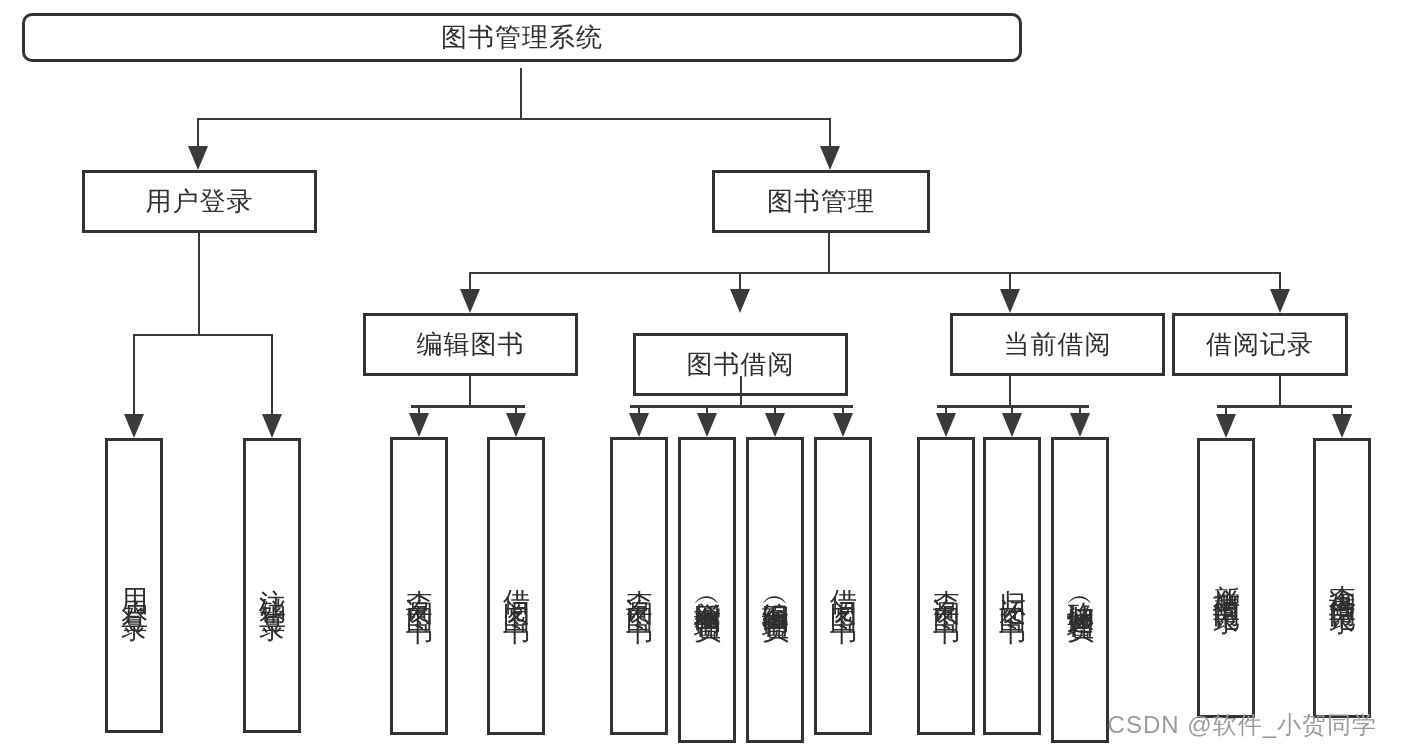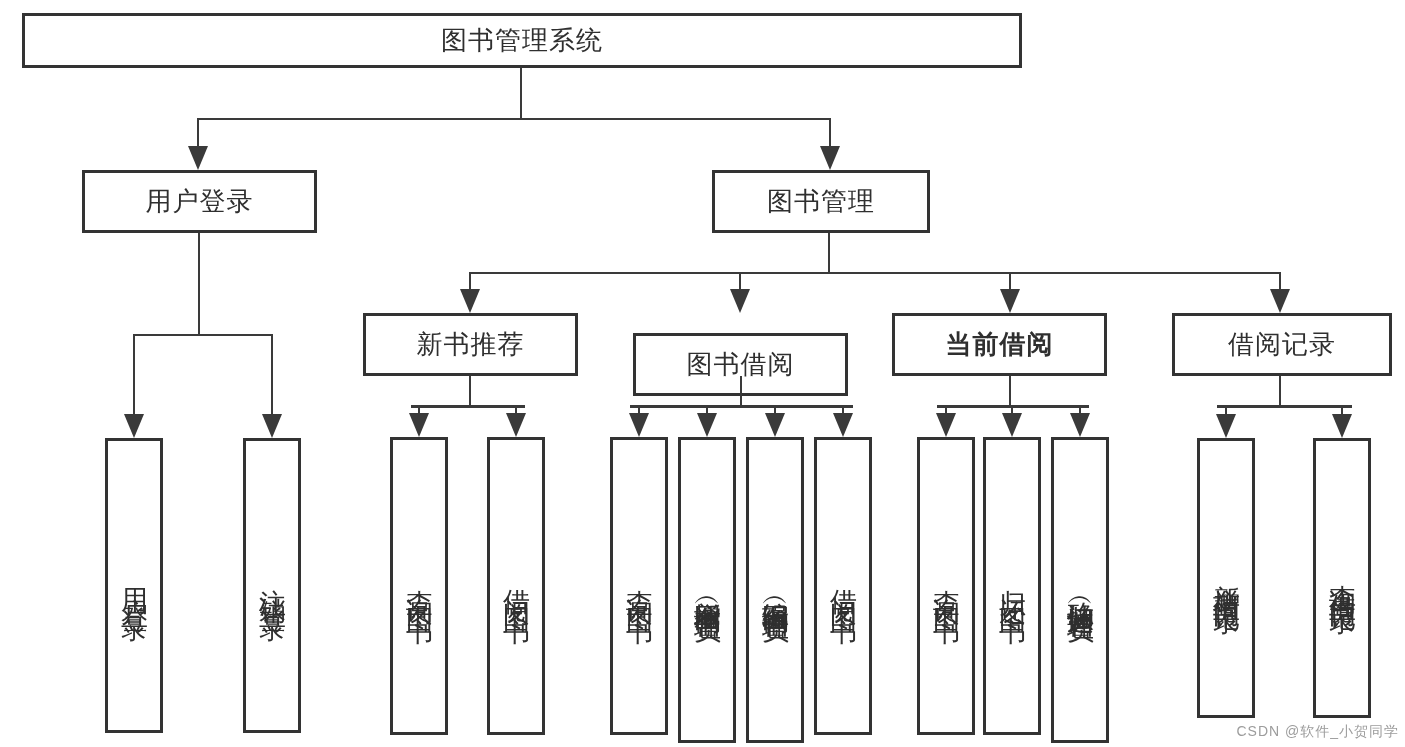--- a/index.html
+++ b/index.html
@@ -34,30 +34,30 @@
   .vt4{letter-spacing:0.34em;}
   .vt6{letter-spacing:0.18em;}
   .vt9{letter-spacing:0.08em;}
   .line{position:absolute;background:var(--line);}
   .arr{
     position:absolute;width:0;height:0;
     border-left:10px solid transparent;border-right:10px solid transparent;
     border-top:24px solid var(--line);
   }
   .watermark{
-    position:absolute;right:6px;bottom:6px;
-    font-size:14px;color:var(--watermark);letter-spacing:1px;white-space:nowrap;
+    position:absolute;right:28px;bottom:6px;
+    font-size:24px;color:var(--watermark);letter-spacing:1px;white-space:nowrap;
   }
 </style>
 </head>
 <body>
 
 <div id="stage">
 
-  <div class="hbox" style="left:22px;top:13px;width:1000px;height:55px;">
+  <div class="hbox" style="left:22px;top:13px;width:1000px;height:49px;border-radius:10px;">
     <span class="lbl">图书管理系统</span>
   </div>
 
   <div class="line" style="left:520px;top:68px;width:2px;height:52px;"></div>
   <div class="line" style="left:197px;top:118px;width:634px;height:2px;"></div>
   <div class="line" style="left:197px;top:118px;width:2px;height:32px;"></div>
   <div class="arr" style="left:188px;top:146px;"></div>
   <div class="line" style="left:829px;top:118px;width:2px;height:32px;"></div>
   <div class="arr" style="left:820px;top:146px;"></div>
 
@@ -80,29 +80,29 @@
   <div class="line" style="left:469px;top:272px;width:2px;height:20px;"></div>
   <div class="arr" style="left:460px;top:289px;"></div>
   <div class="line" style="left:739px;top:272px;width:2px;height:20px;"></div>
   <div class="arr" style="left:730px;top:289px;"></div>
   <div class="line" style="left:1009px;top:272px;width:2px;height:20px;"></div>
   <div class="arr" style="left:1000px;top:289px;"></div>
   <div class="line" style="left:1279px;top:272px;width:2px;height:20px;"></div>
   <div class="arr" style="left:1270px;top:289px;"></div>
 
   <div class="hbox" style="left:363px;top:313px;width:215px;height:63px;">
-    <span class="lbl">新书推荐</span>
+    <span class="lbl">编辑图书</span>
   </div>
   <div class="hbox" style="left:633px;top:313px;width:215px;height:63px;margin-top:20px;">
     <span class="lbl">图书借阅</span>
   </div>
-  <div class="hbox" style="left:892px;top:313px;width:215px;height:63px;font-weight:bold;">
+  <div class="hbox" style="left:950px;top:313px;width:215px;height:63px;">
     <span class="lbl">当前借阅</span>
   </div>
-  <div class="hbox" style="left:1172px;top:313px;width:220px;height:63px;">
+  <div class="hbox" style="left:1172px;top:313px;width:176px;height:63px;">
     <span class="lbl">借阅记录</span>
   </div>
 
   <div class="line" style="left:469px;top:376px;width:2px;height:31px;"></div>
   <div class="line" style="left:411px;top:405px;width:114px;height:3px;"></div>
   <div class="line" style="left:418px;top:405px;width:2px;height:12px;"></div>
   <div class="arr" style="left:409px;top:413px;"></div>
   <div class="line" style="left:515px;top:405px;width:2px;height:12px;"></div>
   <div class="arr" style="left:506px;top:413px;"></div>
 

